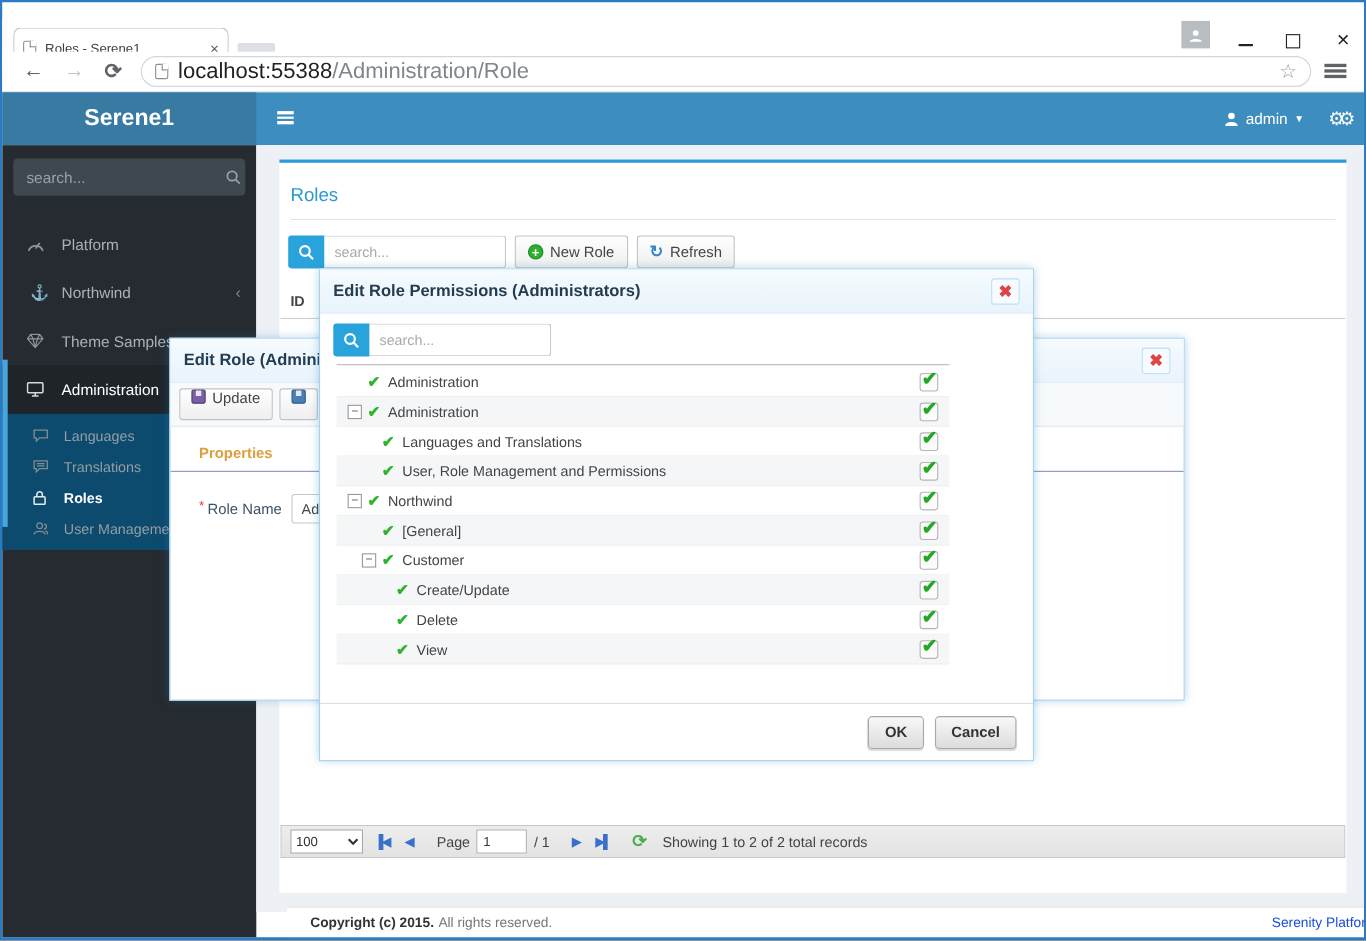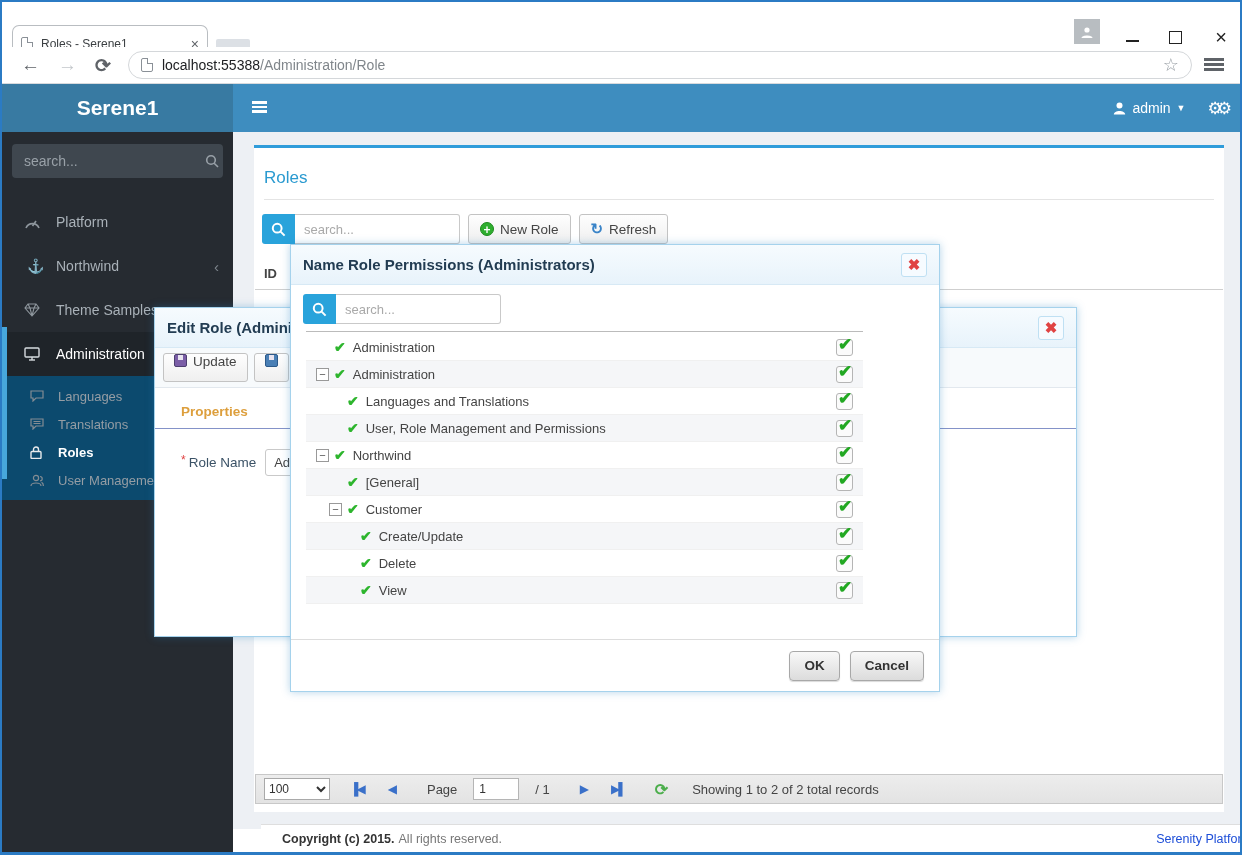--- a/index.html
+++ b/index.html
@@ -22,21 +22,21 @@
   .wc { width:18px; height:18px; color:#222; font-size:17px; line-height:18px; text-align:center; }
   .wc-min { border-bottom:2px solid #222; height:10px; width:13px; }
   .wc-max { border:1.5px solid #222; width:13px; height:13px; }
   .wc-close { font-size:20px; }
 
   .urlbar-row { position:absolute; left:0; top:45px; width:100%; height:37px; background:#fff;
                 border-bottom:1px solid #d8dadd; display:flex; align-items:center; padding:0 10px; }
   .nav-ic { font-size:19px; color:#5f6368; margin:0 9px; }
   .nav-ic.disabled { color:#c3c7cb; }
   .urlbox { flex:1; height:28px; border:1px solid #d4d7da; border-radius:14px; display:flex; align-items:center; padding:0 12px; margin:0 8px; }
-  .url-text { font-size:14px; margin-left:9px; color:#80868b; }
+  .url-text { font-size:20px; margin-left:9px; color:#80868b; }
   .url-text b { color:#202124; font-weight:normal; }
   .star { font-size:18px; color:#9aa0a6; margin-left:auto; }
   .burger { width:20px; height:14px; margin:0 6px 0 4px; position:relative; }
   .burger span { position:absolute; left:0; width:20px; height:3px; background:#5f6368; }
   .burger span:nth-child(1){top:0} .burger span:nth-child(2){top:5px} .burger span:nth-child(3){top:10px}
 
   
   .navbar { position:absolute; left:0; top:82px; width:100%; height:48px; background:#3e8dbf; }
   .brand { position:absolute; left:0; top:0; width:231px; height:48px; background:#387aa2;
            color:#fff; font-size:21px; font-weight:bold; display:flex; align-items:center; justify-content:center; }
@@ -78,22 +78,22 @@
   .qsearch .sbtn { width:33px; background:#29a3db; border-radius:3px 0 0 3px; color:#fff; display:flex; align-items:center; justify-content:center; }
   .qsearch input { width:165px; border:1px solid #c9c9c9; border-left:none; border-radius:0 3px 3px 0; padding:0 9px; font-size:13px; color:#555; outline:none; font-family:inherit; }
   .qsearch input::placeholder { color:#a9a9a9; }
   .tbtn { height:30px; margin-left:8px; background:linear-gradient(#fefefe,#efefef); border:1px solid #c3c3c3; border-radius:3px;
           display:inline-flex; align-items:center; gap:6px; padding:0 11px; font-size:13.5px; color:#444; }
   .plus-ic { width:14px; height:14px; background:#2eae2e; border-radius:50%; color:#fff; font-size:12px; line-height:14px; text-align:center; font-weight:bold; border:1px solid #1d8a1d; }
   .refresh-ic { color:#3a84c8; font-weight:bold; font-size:15px; }
   .grid-id { font-size:13px; font-weight:bold; color:#444; margin:22px 0 0 10px; }
   .grid-hline { height:1px; background:#cfcfcf; margin:8px 0 0 1px; width:968px; }
 
-  .pager { position:absolute; left:1px; bottom:8px; width:968px; height:30px; background:linear-gradient(#ededed,#e3e3e3);
-           border:1px solid #c8c8c8; display:flex; align-items:center; font-size:13px; color:#444; padding:0 8px; gap:16px; }
+  .pager { position:absolute; left:1px; bottom:32px; width:968px; height:30px; background:linear-gradient(#ededed,#e3e3e3);
+           border:1px solid #c8c8c8; display:flex; align-items:center; font-size:13px; color:#444; padding:0 8px; gap:6px; }
   .pager select { width:66px; height:22px; border:1px solid #a9a9a9; background:#fff; font-size:12px; font-family:inherit; color:#333; }
   .pg-ic { color:#3a70c9; font-size:12px; margin:0 4px; letter-spacing:-2px; }
   .pager .page-label { margin-left:12px; }
   .pager input { width:46px; height:22px; border:1px solid #b5b5b5; font-size:12px; padding:0 5px; font-family:inherit; color:#333; }
   .pg-refresh { color:#4cae4c; font-size:16px; font-weight:bold; margin:0 8px 0 10px; }
 
   .footer { position:absolute; left:231px; bottom:0; width:1009px; height:28px; background:#fff; border-top:1px solid #dedede;
             display:flex; align-items:center; font-size:12.5px; color:#777; padding:0 18px 0 21px;margin-left:28px; }
   .footer b { color:#333; margin-right:4px; }
   .footer .right { margin-left:auto; color:#1d4ed8;text-align:right; }
@@ -357,21 +357,21 @@
       <div class="er-field">
         <span class="req">*</span>
         <span>Role Name</span>
         <input value="Administrators" style="">
       </div>
     </div>
   </div>
 
   <div class="dialog" id="permDlg">
     <div class="dlg-title">
-      <span>Name Role Permissions (Administrators)</span>
+      <span>Edit Role Permissions (Administrators)</span>
       <span class="dlg-close">✖</span>
     </div>
     <div class="perm-body">
       <div class="qsearch">
         <span class="sbtn">
           <svg width="15" height="15" viewBox="0 0 15 15">
               <circle cx="6.2" cy="6.2" r="4.4" fill="none" stroke="#fff" stroke-width="2"></circle>
               <line x1="9.6" y1="9.6" x2="13.6" y2="13.6" stroke="#fff" stroke-width="2"></line>
             </svg>
         </span>

